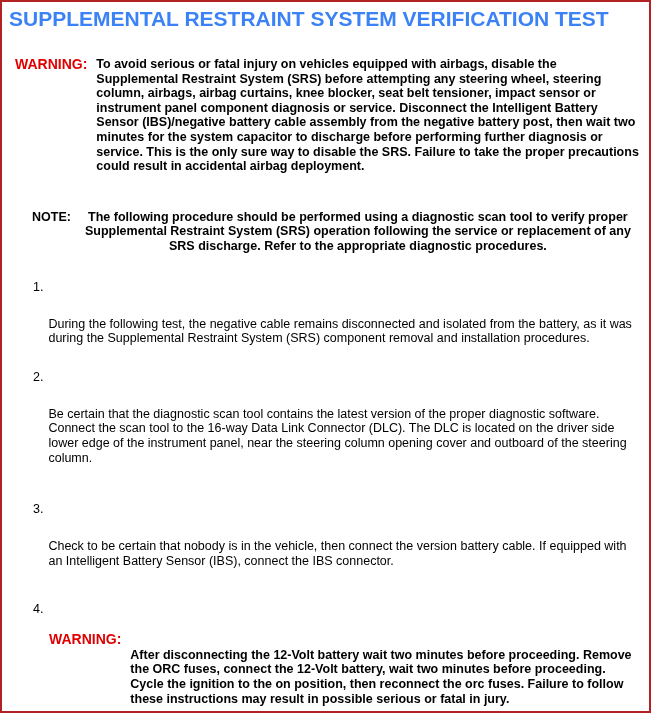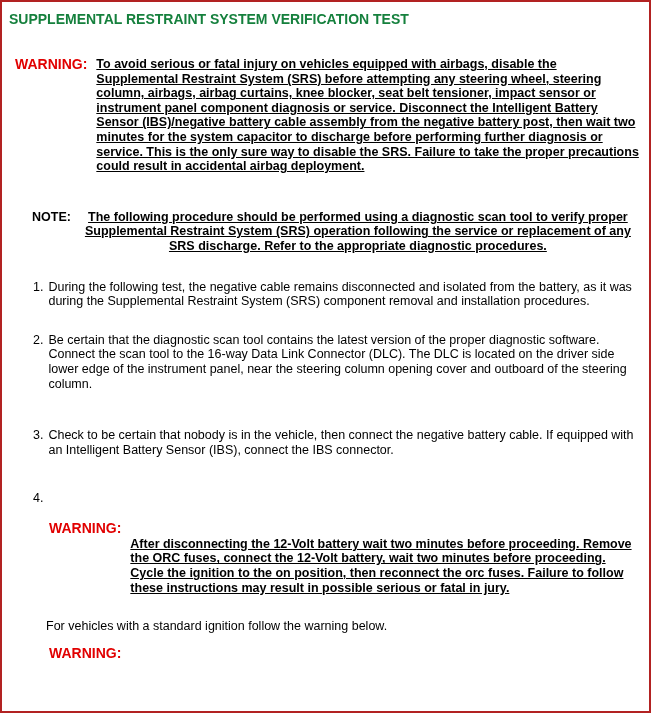--- a/index.html
+++ b/index.html
@@ -9,41 +9,40 @@
     color: #000;
   }
   .page {
     width: 651px;
     height: 713px;
     border: 2px solid var(--border-red, #b22222);
     background: #fff;
     overflow: hidden;
   }
   .title {
-    font-size: 14px;
+    font-size: 21px;
     font-weight: bold;
-    color: #15803d;
+    color: #3b82f6;
     margin: 7px 6px 10px 7px;
     line-height: 20px;
   }
   .flex-row { display: flex; align-items: flex-start; }
   .warn-label {
     color: var(--warning-red, #e10000);
     font-weight: bold;
     font-size: 14px;
     line-height: 14.6px;
     white-space: nowrap;
     margin-right: 9px;
   }
   .bold-text {
     font-weight: bold;
     font-size: 12.5px;
     line-height: 14.6px;
     color: #000;
-    text-decoration: underline;
   }
   .reg-text {
     font-weight: normal;
     font-size: 12.5px;
     line-height: 14.6px;
     color: #000;
   }
   .top-warning { margin: 28px 8px 0 13px; }
   .top-warning .bold-text { max-width: 553px; }
   .note-block { margin: 36px 8px 0 30px; text-align: center; }
@@ -51,21 +50,21 @@
     font-weight: bold;
     font-size: 12.5px;
     line-height: 14.6px;
     white-space: nowrap;
     margin-right: 7px;
     color: #000;
   }
   .note-block .bold-text { max-width: 560px; }
   .step { margin-left: 31px; margin-right: 8px; }
   .step-num { margin-right: 5px; white-space: nowrap; }
-  .step-text { max-width: 596px; }
+  .step-text { max-width: 596px; margin-top: 37px; }
   .step-1 { margin-top: 26px; }
   .step-2 { margin-top: 24px; }
   .step-3 { margin-top: 37px; }
   .step-4 { margin-top: 34px; }
   .inner-warning { margin-left: 47px; margin-right: 8px; }
   .inner-warning .bold-text { max-width: 509px; margin-top: 16px; }
   .inner-warning-1 { margin-top: 15px; }
   .inner-warning-2 { margin-top: 12px; }
   .plain-line { margin: 24px 8px 6px 44px; }
 </style>
@@ -91,21 +90,21 @@
     <div class="step-text">During the following test, the negative cable remains disconnected and isolated from the battery, as it was during the Supplemental Restraint System (SRS) component removal and installation procedures.</div>
   </div>
 
   <div class="flex-row step step-2 reg-text">
     <span class="step-num">2.</span>
     <div class="step-text">Be certain that the diagnostic scan tool contains the latest version of the proper diagnostic software. Connect the scan tool to the 16-way Data Link Connector (DLC). The DLC is located on the driver side lower edge of the instrument panel, near the steering column opening cover and outboard of the steering column.</div>
   </div>
 
   <div class="flex-row step step-3 reg-text">
     <span class="step-num">3.</span>
-    <div class="step-text">Check to be certain that nobody is in the vehicle, then connect the negative battery cable. If equipped with an Intelligent Battery Sensor (IBS), connect the IBS connector.</div>
+    <div class="step-text">Check to be certain that nobody is in the vehicle, then connect the version battery cable. If equipped with an Intelligent Battery Sensor (IBS), connect the IBS connector.</div>
   </div>
 
   <div class="flex-row step step-4 reg-text">
     <span class="step-num">4.</span>
   </div>
 
   <div class="flex-row inner-warning inner-warning-1">
     <span class="warn-label">WARNING:</span>
     <div class="bold-text">After disconnecting the 12-Volt battery wait two minutes before proceeding. Remove the ORC fuses, connect the 12-Volt battery, wait two minutes before proceeding. Cycle the ignition to the on position, then reconnect the orc fuses. Failure to follow these instructions may result in possible serious or fatal in jury.</div>
   </div>

